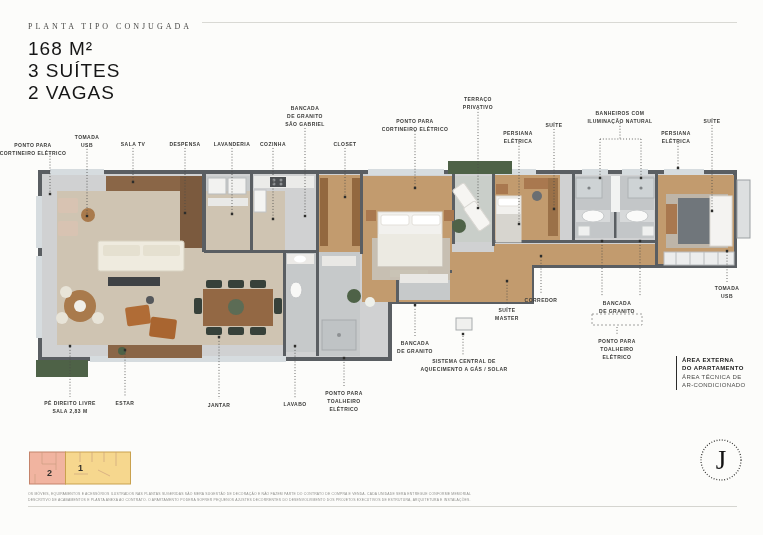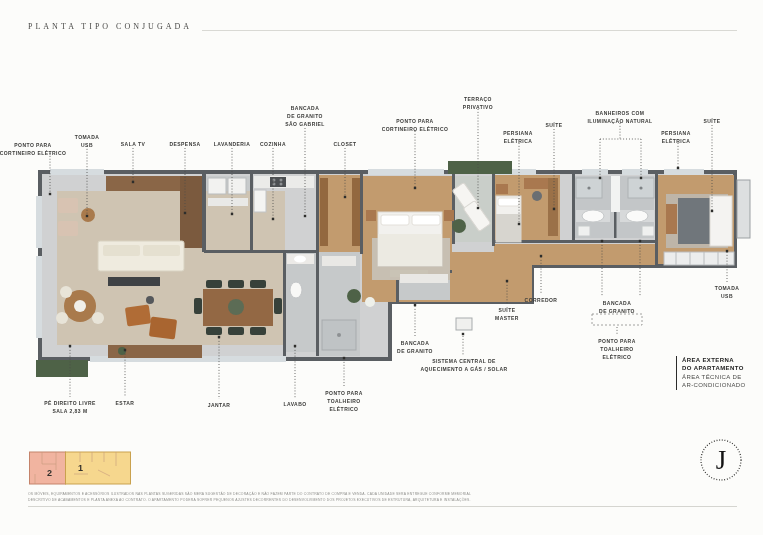--- a/index.html
+++ b/index.html
@@ -1,19 +1,19 @@
 <!DOCTYPE html>
 <html><head>
 <meta charset="utf-8">
 <style>
   html,body{margin:0;padding:0;}
   .page{position:relative;width:763px;height:535px;background:#fcfcfa;overflow:hidden;
         font-family:"Liberation Sans",sans-serif;color:#1c1c1c;}
   
-  .kicker-row{position:absolute;left:28px;top:22px;width:709px;display:flex;align-items:flex-end;gap:10px;}
+  .kicker-row{position:absolute;left:28px;top:22px;width:709px;display:flex;align-items:flex-start;gap:10px;}
   .kicker{font-family:"Liberation Serif",serif;font-size:8px;letter-spacing:3px;color:#4a4a48;white-space:nowrap;}
   .kicker-line{flex:1;height:1px;background:#d9d9d4;}
   .specs{position:absolute;left:28px;top:38px;line-height:22px;font-size:19px;font-weight:500;letter-spacing:1px;color:#161616;}
   
   #plan{position:absolute;left:0;top:0;}
   #callout-layer{position:absolute;left:0;top:0;width:763px;height:535px;pointer-events:none;}
   .callout{position:absolute;transform:translateX(-50%);text-align:center;font-size:5px;font-weight:600;
            letter-spacing:.45px;line-height:1.6;color:#3a3a38;white-space:nowrap;}
   
   .area-note{position:absolute;left:676px;top:356px;border-left:1.5px solid #2b2b2b;padding-left:5px;line-height:1.4;}
@@ -30,20 +30,25 @@
   .logo{position:absolute;left:697px;top:436px;width:48px;height:48px;}
 </style>
 </head>
 <body>
 
 <div class="page">
 
   <div class="kicker-row">
     <span class="kicker">PLANTA TIPO CONJUGADA</span>
     <span class="kicker-line"></span>
+  </div>
+  <div class="specs">
+    <div>168 M²</div>
+    <div>3 SUÍTES</div>
+    <div>2 VAGAS</div>
   </div>
 
   <svg id="plan" width="763" height="535" viewBox="0 0 763 535">
 
     <path d="M40,172 H735 V266 H532 V302 H390 V359 H40 Z" fill="#d0d1d2" stroke="#5a5e62" stroke-width="4"></path>
 
     <rect x="737" y="180" width="13" height="58" fill="#dddfe0" stroke="#9ba0a3" stroke-width="1"></rect>
 
     <g fill="#c29b6e">
       <rect x="318" y="175" width="44" height="77"></rect>

